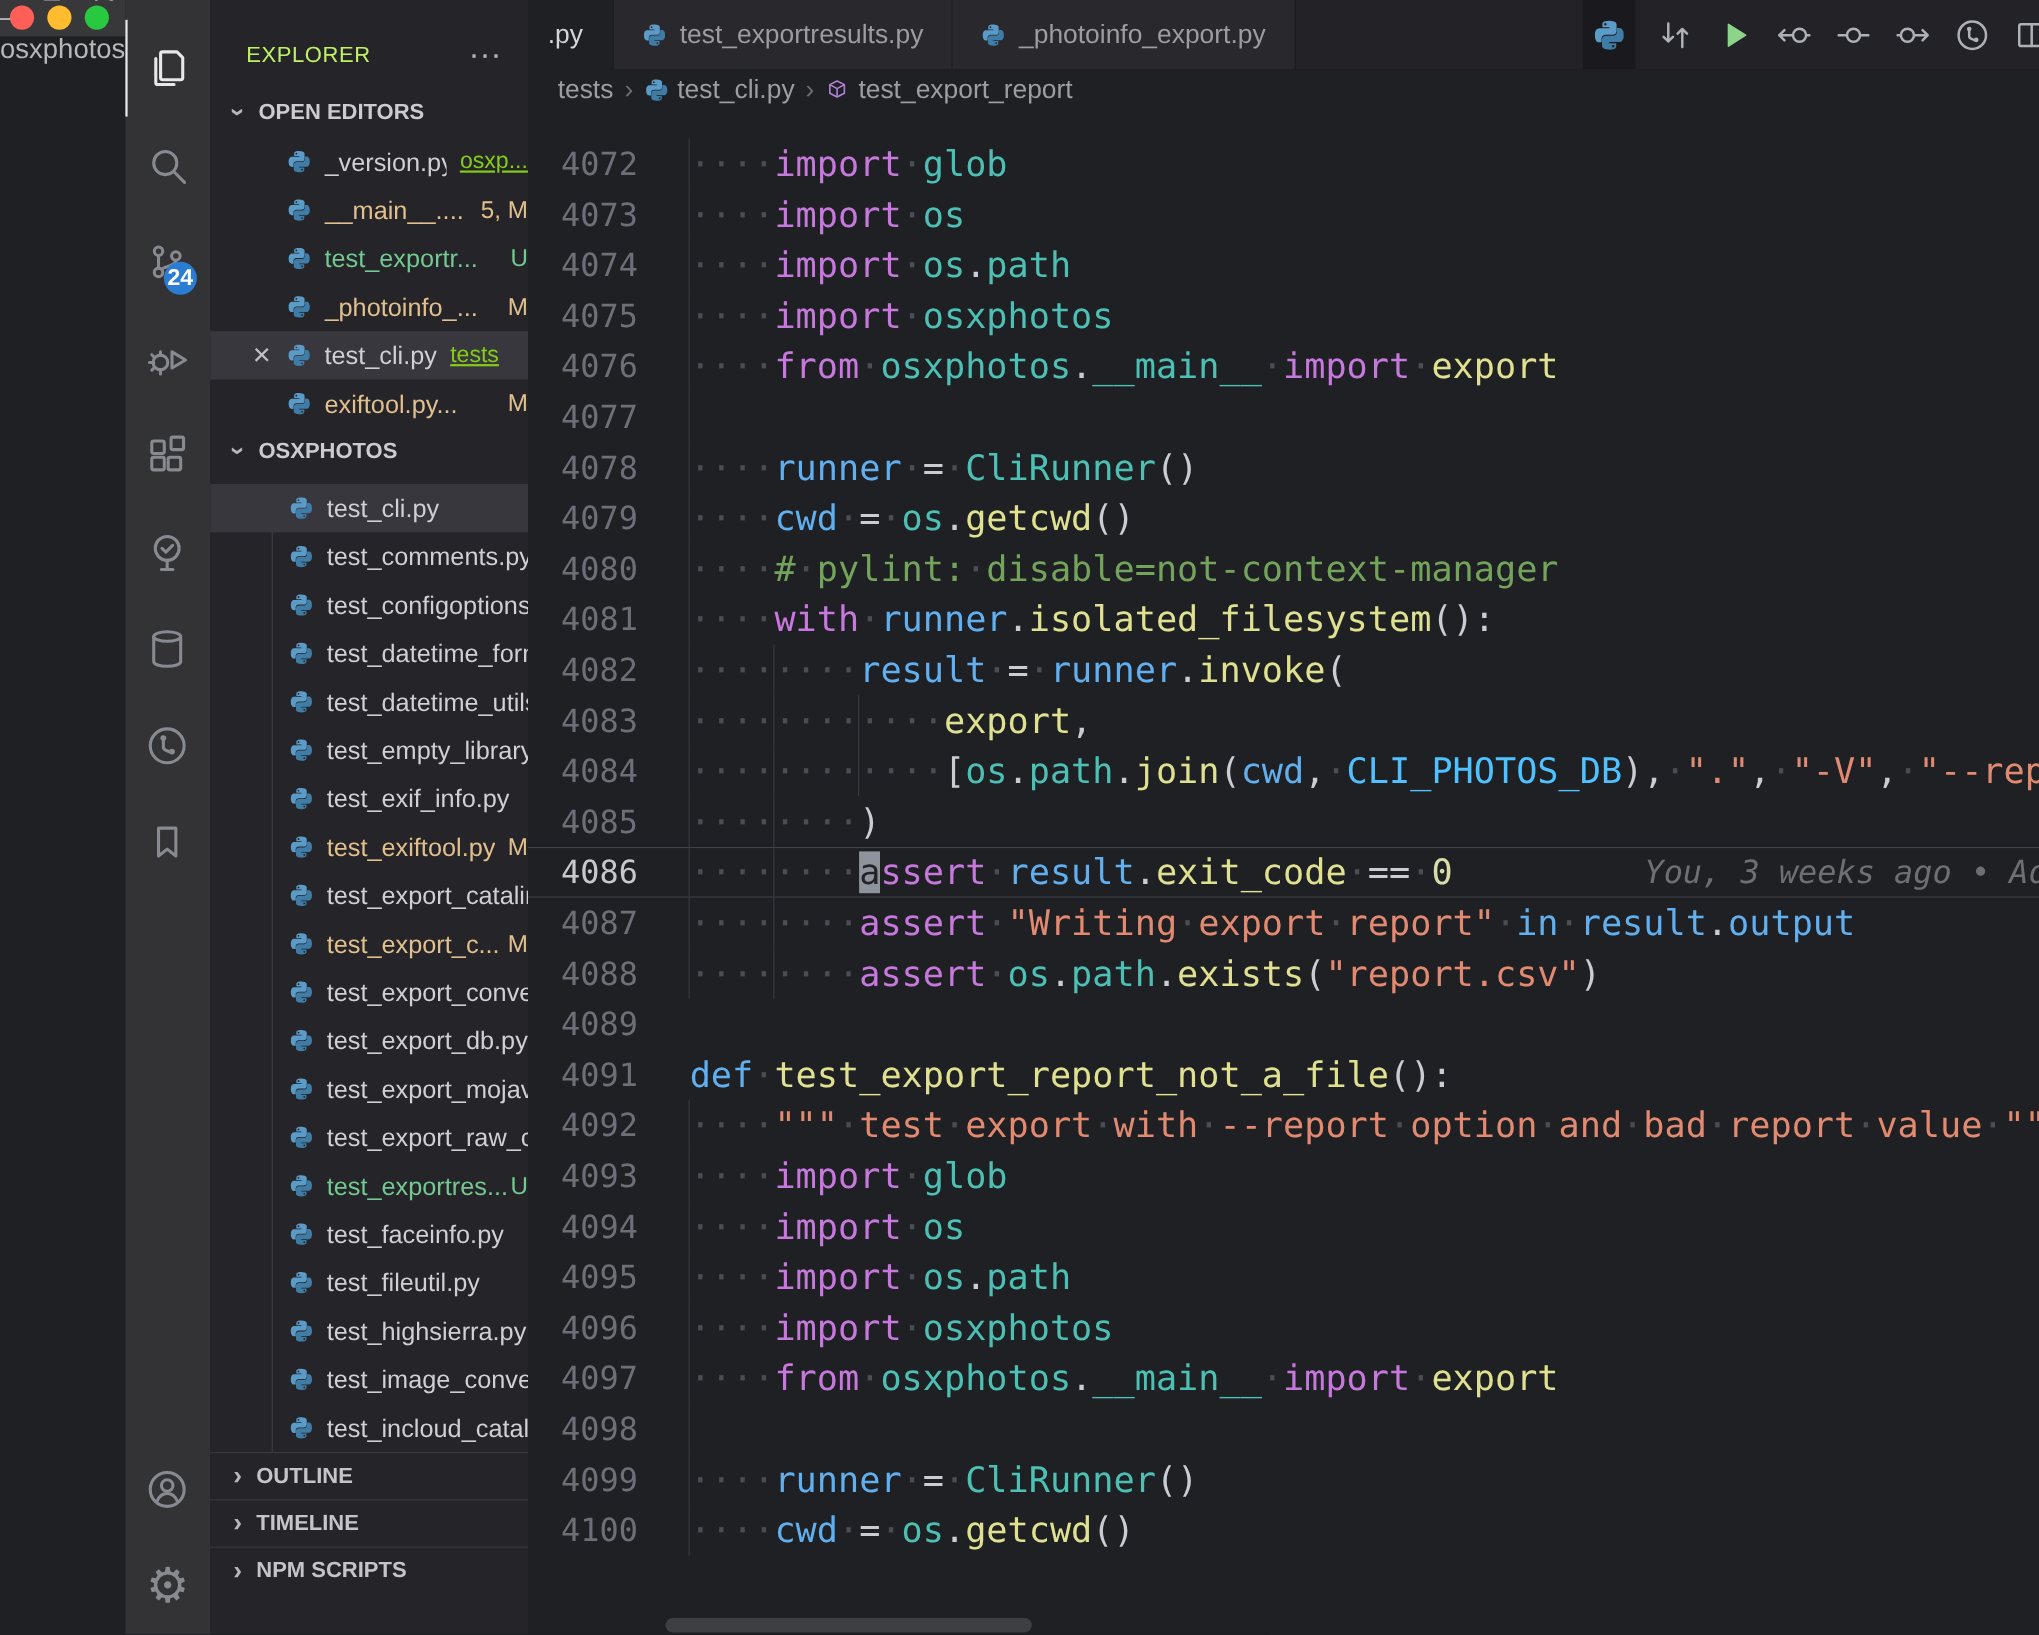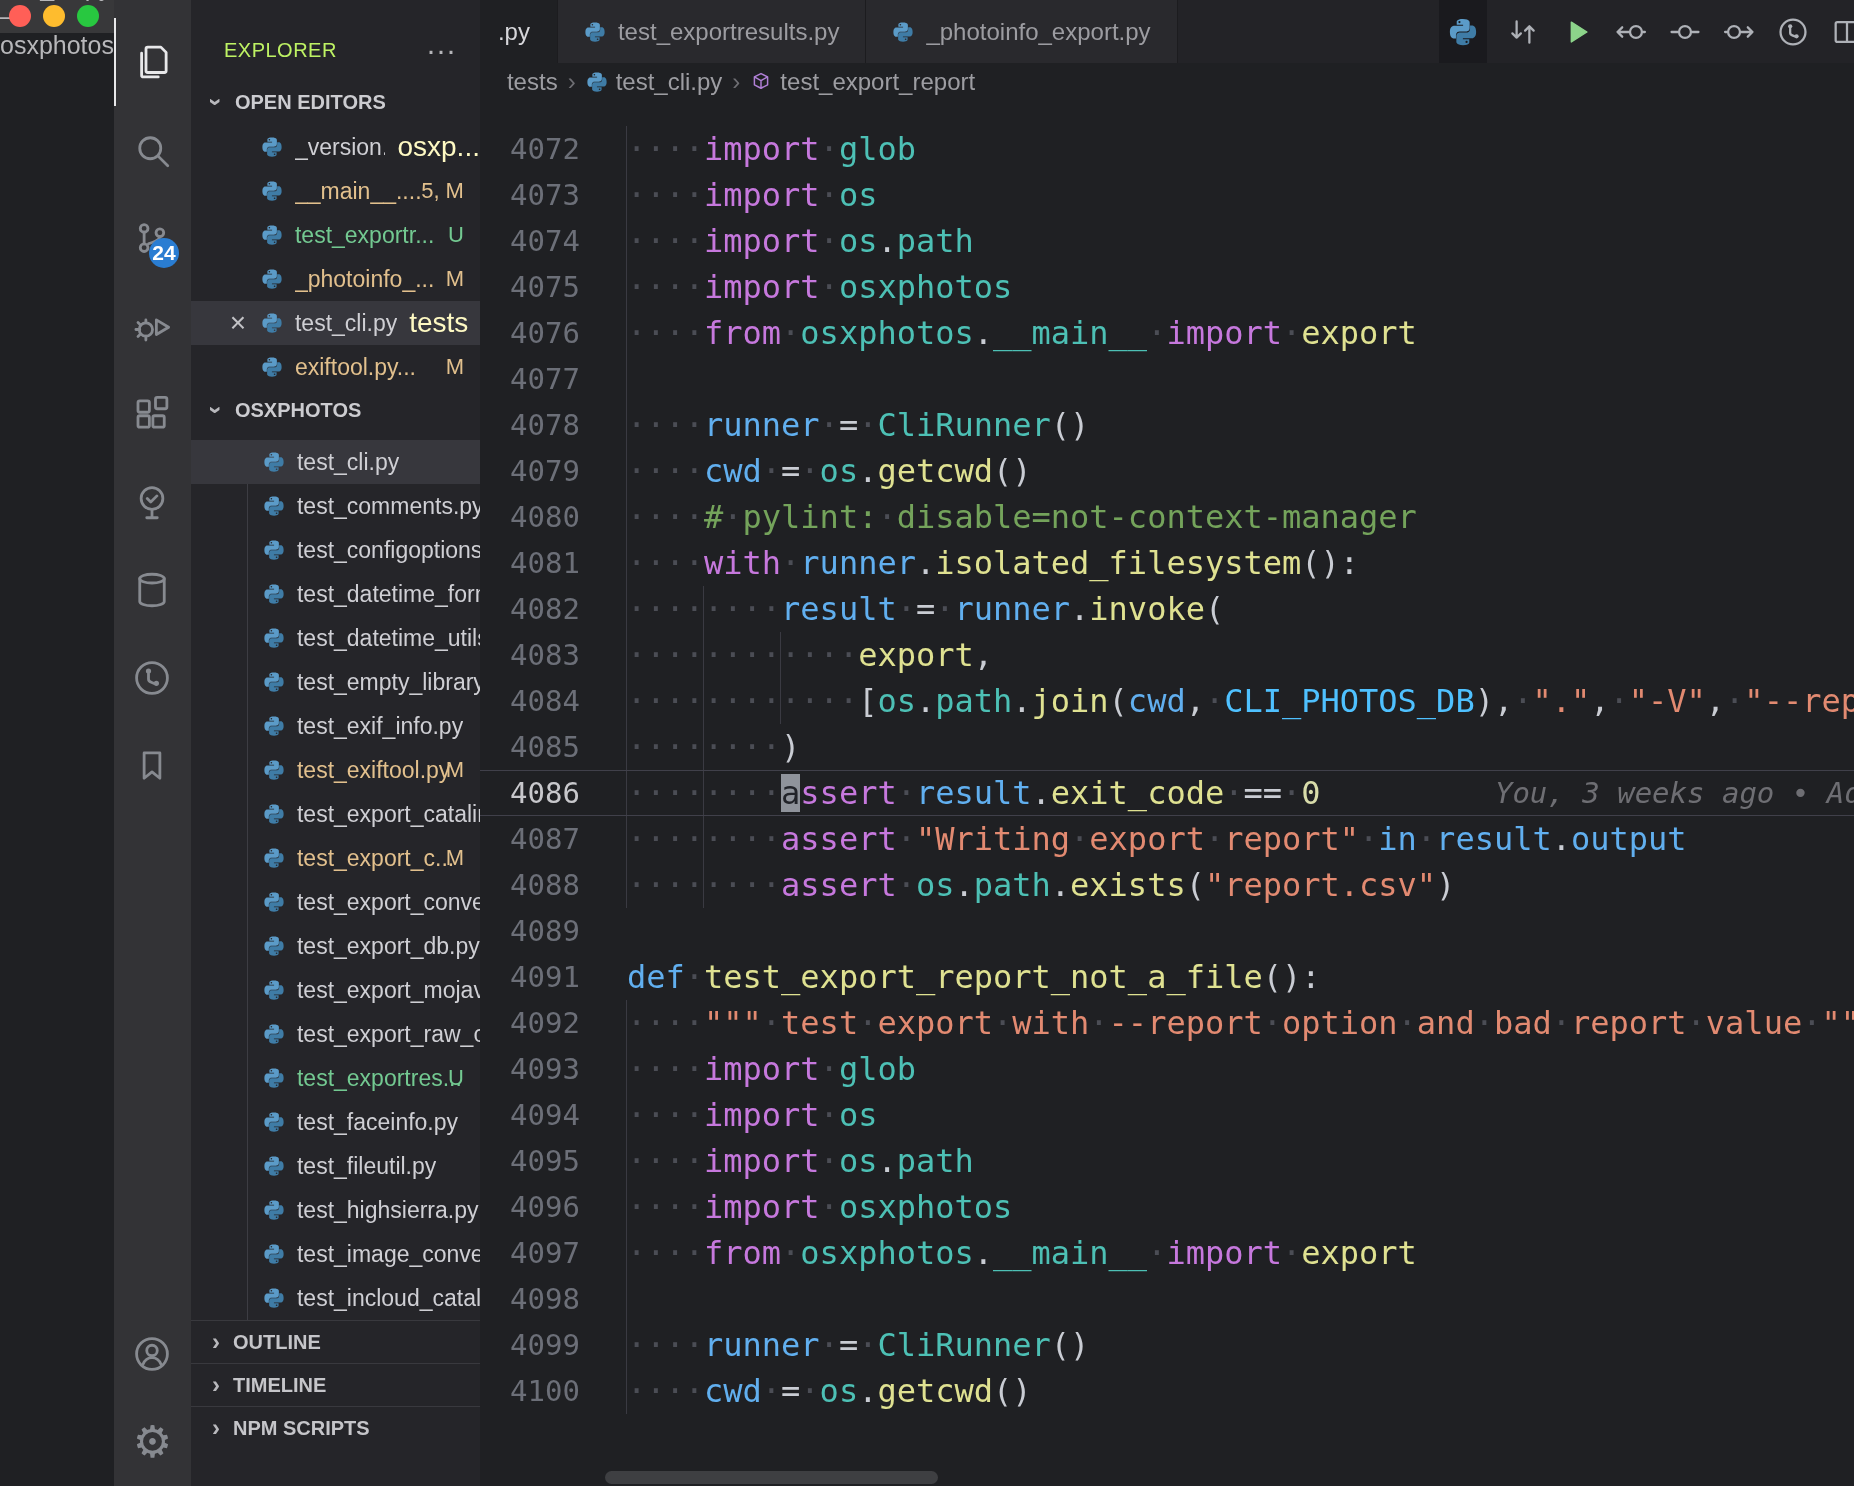--- a/index.html
+++ b/index.html
@@ -41,22 +41,22 @@
                     padding-left:14px; font-weight:bold; font-size:20px; color:#ccccd0; }
   .section-header.proj { height:42px; margin-top:0; }
   .chev { display:inline-block; width:22px; color:#b8b8bc; font-size:24px; text-align:center; }
   .chev.down { transform:rotate(90deg); }
   .rows { margin-top:3px; }
   .row { height:44px; display:flex; align-items:center; position:relative; padding-left:70px;
          font-size:23px; color:#cfcfd4; cursor:pointer; }
   .row .pyico { width:22px; height:22px; margin-right:12px; flex:0 0 22px; }
   .row.selected { background:#37373d; }
   .row .lbl { white-space:nowrap; overflow:hidden; }
-  .row .suffix { margin-left:12px; color:#fef9c3; font-size:28px; }
-  .row .badge { position:absolute; right:16px; font-size:22px; }
+  .row .suffix { margin-left:12px; color:#84cc16; font-size:21px;text-decoration:underline; }
+  .row .badge { position:absolute; right:0; font-size:22px; }
   .row.modified .lbl, .row.modified .badge { color:#e2c08d; }
   .row.untracked .lbl, .row.untracked .badge { color:#73c991; }
   .row .close { position:absolute; left:34px; width:26px; color:#c2c2c6; font-size:28px; text-align:center;}
   .tree { position:relative; margin-top:9px; }
   .tree .row { padding-left:72px; }
   .tree-guide { position:absolute; left:56px; top:0; bottom:0; width:1px; background:#3d3d43; }
   .collapsed-row { height:43px; border-top:1px solid #39393e; display:flex; align-items:center;
                    gap:6px; padding-left:14px; font-weight:bold; font-size:20px; color:#c5c5c9;
                    cursor:pointer; }
 

